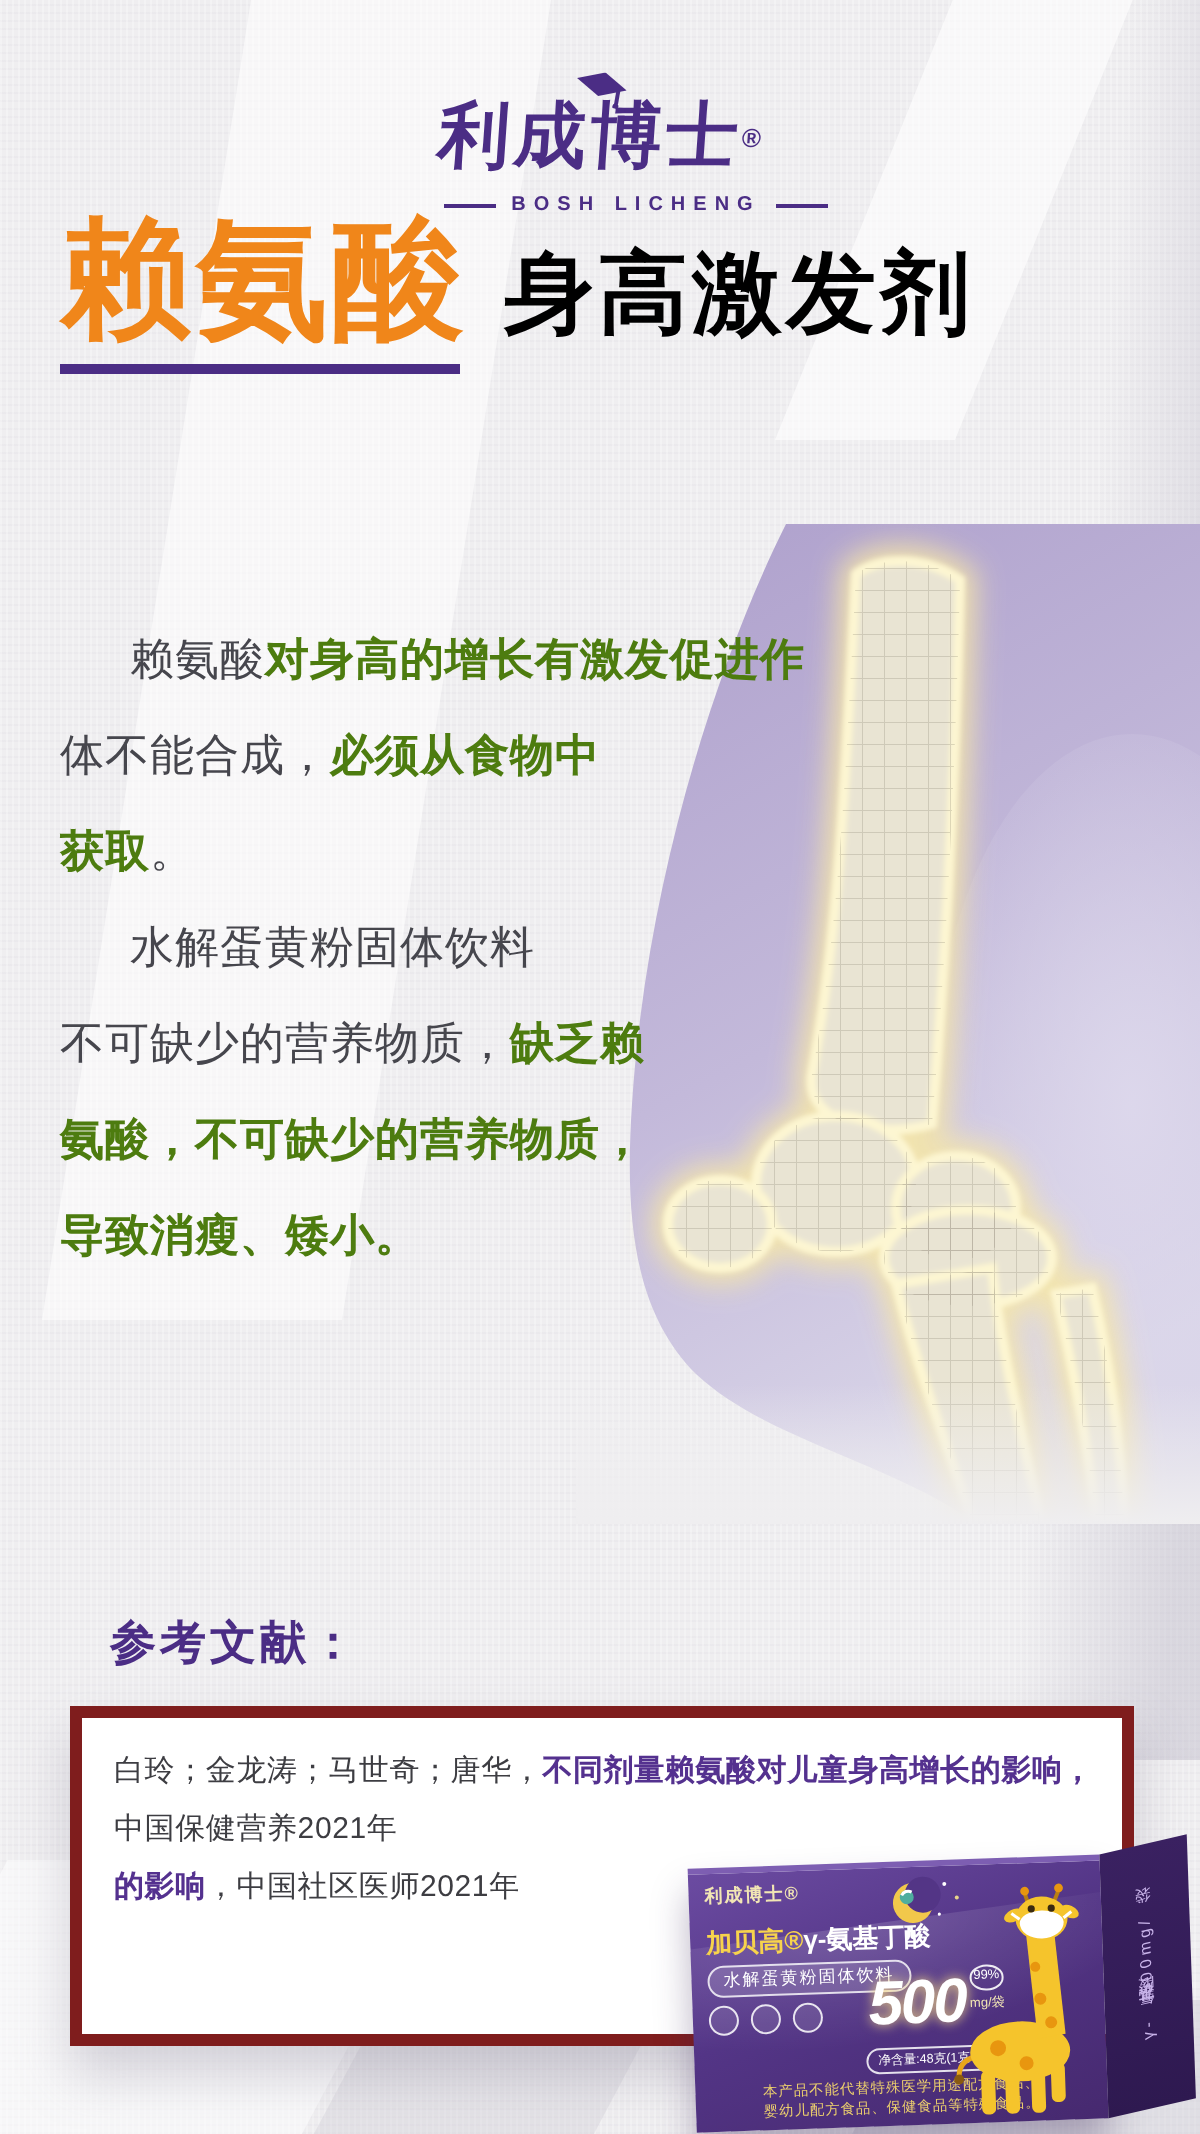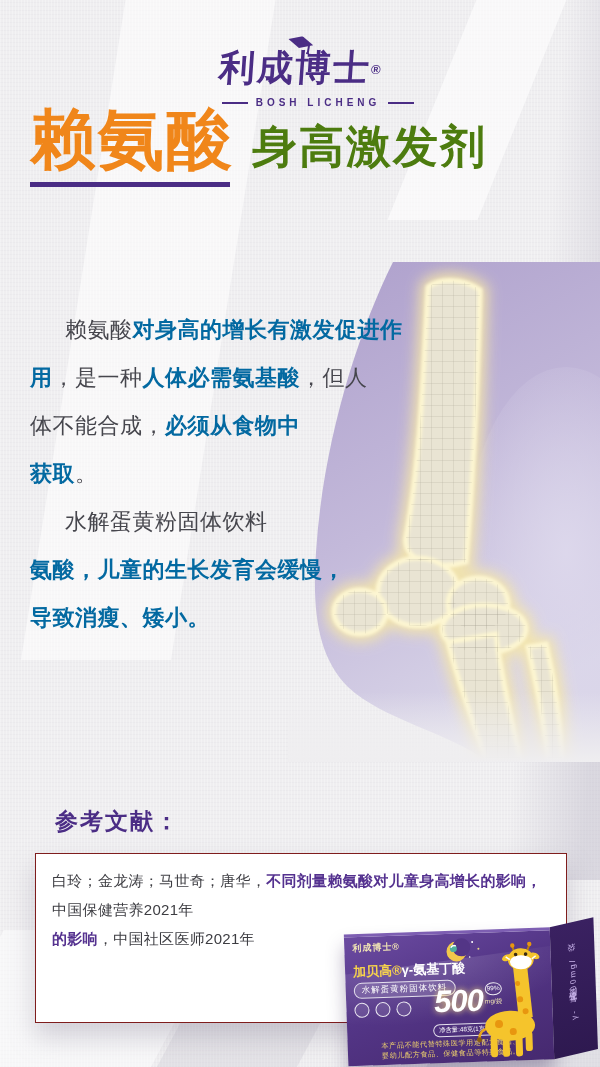--- a/index.html
+++ b/index.html
@@ -31,38 +31,38 @@
   .logo-reg{font-size:13px;font-weight:700;color:#4B2D85;vertical-align:super;}
   .logo-cap{position:absolute;left:66px;top:-8px;transform:rotate(14deg);}
   .logo-sub{margin-top:4px;display:flex;align-items:center;justify-content:center;gap:8px;padding-left:36px;}
   .logo-sub-text{font-size:10px;font-weight:700;color:#4B2D85;letter-spacing:4px;}
   .logo-dash{display:inline-block;width:26px;height:2px;background:#4B2D85;}
 
   
   .hero{top:106px;left:30px;}
   .hero-row{display:flex;align-items:baseline;gap:18px;}
   .hero-title{font-size:66px;font-weight:900;color:#F0861A;letter-spacing:2px;line-height:1;}
-  .hero-subtitle{font-size:45px;font-weight:800;color:#4d7c0f;letter-spacing:2px;line-height:1;}
+  .hero-subtitle{font-size:45px;font-weight:800;color:#000000;letter-spacing:2px;line-height:1;}
   .hero-underline{margin-top:10px;width:200px;height:5px;background:#4B2D85;}
 
   
   .body-text{top:306px;left:30px;width:372px;}
   .bline{margin:0;height:48px;line-height:48px;font-size:22px;letter-spacing:.5px;white-space:nowrap;}
   .bline.first{text-indent:35px;}
   .seg-g{color:#46464d;font-weight:500;}
-  .seg-em{color:#0369a1;font-weight:700;}
+  .seg-em{color:#4d7c0f;font-weight:700;}
 
   
   .knee{left:288px;top:262px;}
 
   
   .ref-heading{top:806px;left:55px;font-size:23px;font-weight:800;color:#4B2D85;letter-spacing:2px;}
   .ref-box{
     top:853px;left:35px;width:532px;height:170px;box-sizing:border-box;
-    background:#ffffff;border:1px solid #7f1d1d;
+    background:#ffffff;border:6px solid #7f1d1d;
     box-shadow:0 14px 24px rgba(140,135,155,.35);
     padding:12px 16px;z-index:2;
   }
   .rline{margin:0;height:29px;line-height:29px;font-size:15px;letter-spacing:.3px;white-space:nowrap;}
   .ref-g{color:#3d3d42;font-weight:500;}
   .ref-em{color:#54318F;font-weight:600;}
 
   
   .product-box{left:346px;top:924px;width:252px;height:142px;z-index:5;transform:rotate(-2deg);}
   .pb-front{
@@ -186,25 +186,25 @@
     <use href="#boneShapes" fill="#f6ecc0" stroke="#f6e7a8" stroke-width="16" filter="url(#bigGlow)" opacity="0.9"></use>
     <use href="#boneShapes" fill="#e9e4d3" stroke="#fdf6d2" stroke-width="5" filter="url(#softGlow)"></use>
     <use href="#boneShapes" fill="url(#mesh)" opacity="0.6"></use>
 
     <rect x="0" y="430" width="312" height="70" fill="url(#fadeGrad)"></rect>
   </svg>
 </div>
 
 <div class="abs body-text">
   <p class="bline first"><span class="seg-g">赖氨酸</span><span class="seg-em">对身高的增长有激发促进作</span></p>
-  <p class="bline"><span class="seg-em">用</span><span class="seg-g">，是一种</span><span class="seg-em">人体必需氨基酸</span><span class="seg-g">，但人</span></p>
   <p class="bline"><span class="seg-g">体不能合成，</span><span class="seg-em">必须从食物中</span></p>
   <p class="bline"><span class="seg-em">获取</span><span class="seg-g">。</span></p>
   <p class="bline first"><span class="seg-g">水解蛋黄粉固体饮料</span></p>
-  <p class="bline"><span class="seg-em">氨酸，儿童的生长发育会缓慢，</span></p>
+  <p class="bline"><span class="seg-g">不可缺少的营养物质，</span><span class="seg-em">缺乏赖</span></p>
+  <p class="bline"><span class="seg-em">氨酸，不可缺少的营养物质，</span></p>
   <p class="bline"><span class="seg-em">导致消瘦、矮小。</span></p>
 </div>
 
 <div class="abs ref-heading">参考文献：</div>
 <div class="abs ref-box">
   <p class="rline"><span class="ref-g">白玲；金龙涛；马世奇；唐华，</span><span class="ref-em">不同剂量赖氨酸对儿童身高增长的影响，</span></p>
   <p class="rline"><span class="ref-g">中国保健营养2021年</span></p>
   <p class="rline"><span class="ref-em">的影响</span><span class="ref-g">，中国社区医师2021年</span></p>
 </div>
 

